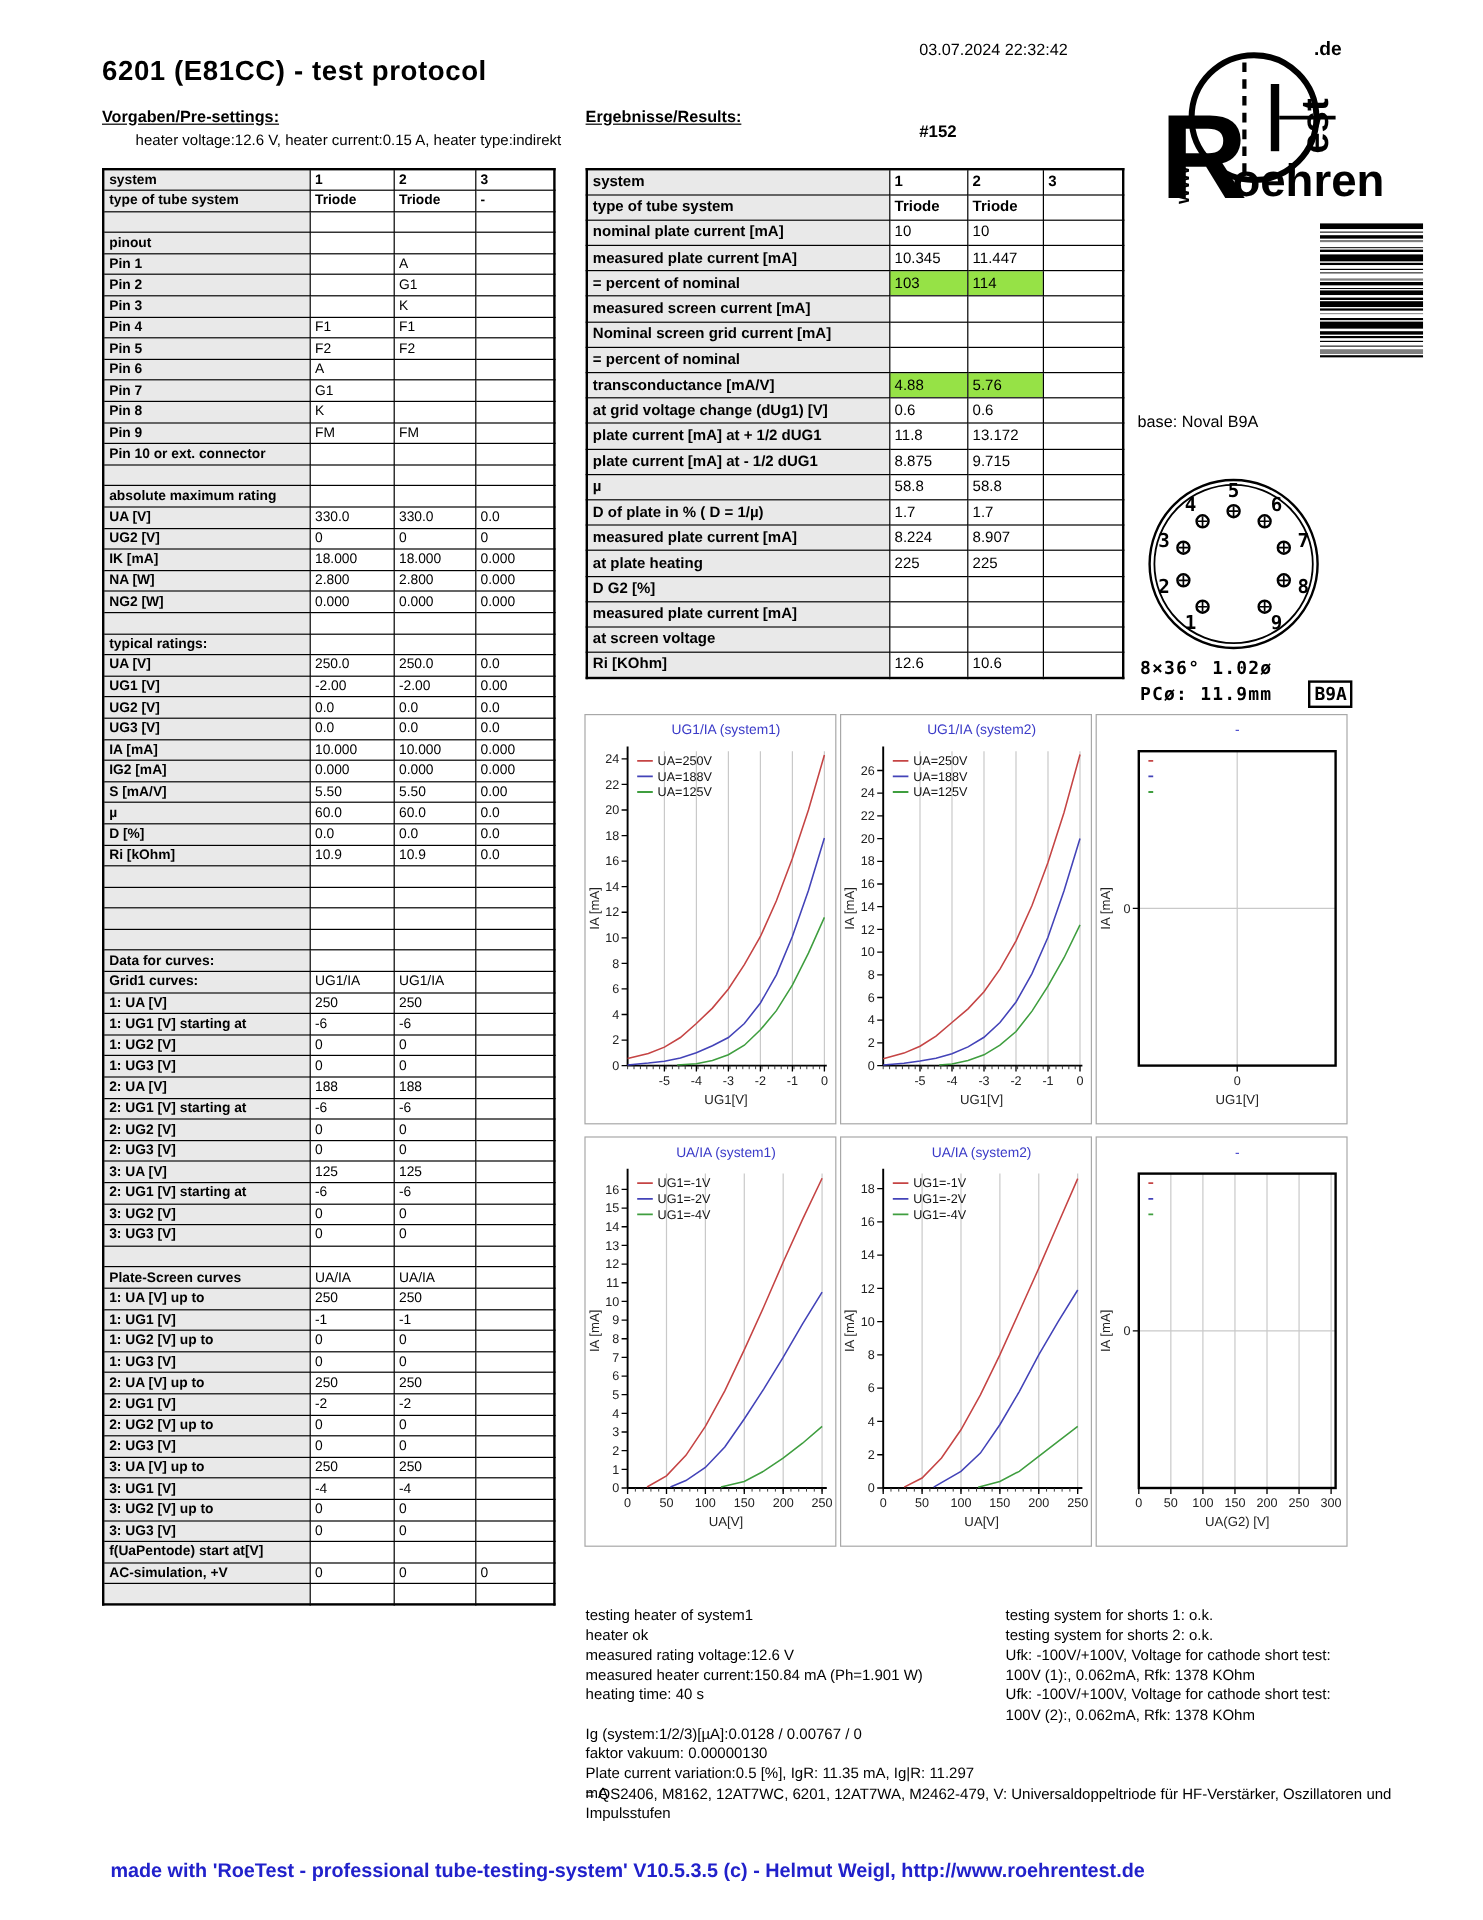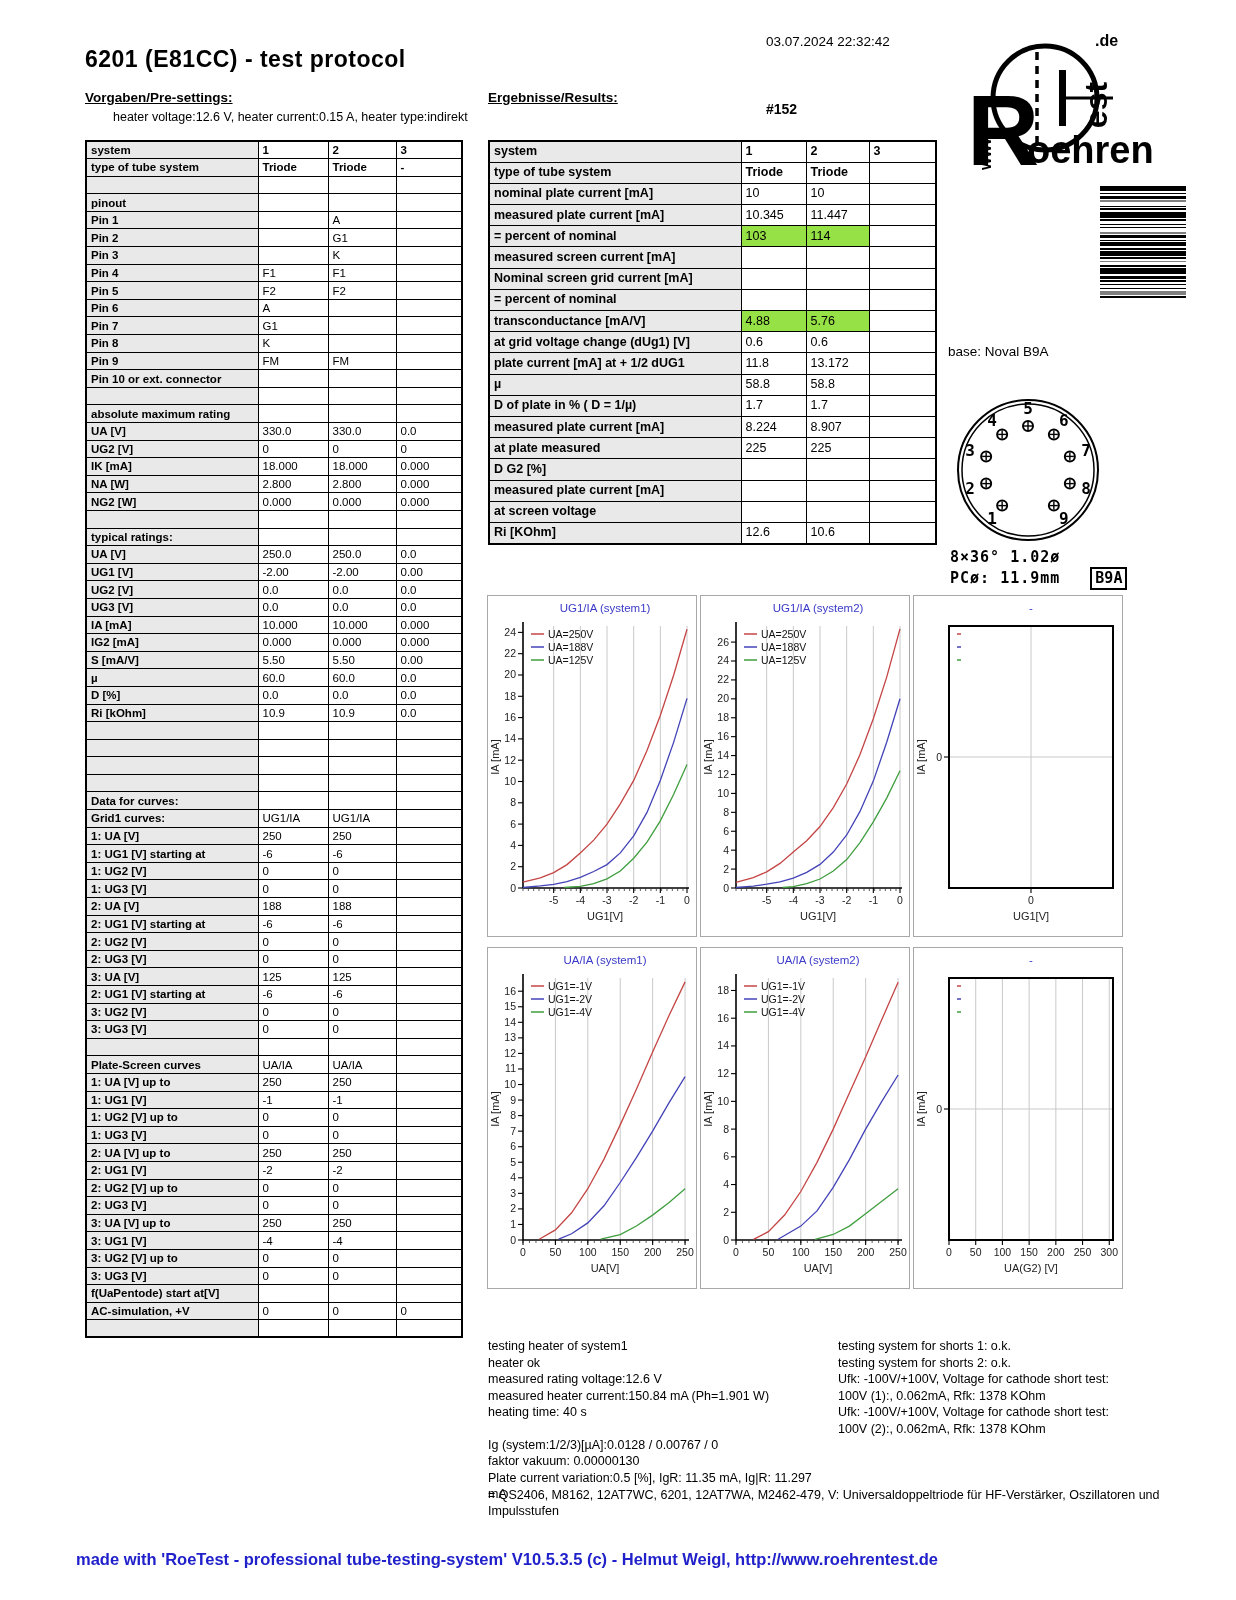--- a/index.html
+++ b/index.html
@@ -22,21 +22,21 @@
   td.val{background:#fff;font-weight:normal;}
   td.val.b{font-weight:bold;}
   td.val.hl{background:#96e246;}
   .charts{position:absolute;left:487px;top:595px;width:642px;display:flex;flex-wrap:wrap;gap:10px 3px;}
   .panel{width:210px;height:342px;border:1px solid #a8a8a8;background:#fff;box-sizing:border-box;}
   .notes{position:absolute;font-size:12.5px;line-height:16.5px;margin-top:38px;}
   .notes-left{left:488px;top:1300px;width:345px;}
   .notes-right{left:838px;top:1300px;width:400px;}
   .note-gap{height:16px;}
   .equivalents{position:absolute;left:488px;top:1487px;width:700px;font-size:12.5px;line-height:16px;}
-  .footer{position:absolute;left:76px;top:1550px;font-size:16.5px;font-weight:bold;color:#2121cb;}
+  .footer{position:absolute;left:92px;top:1550px;font-size:16.5px;font-weight:bold;color:#2121cb;}
   .logo{position:absolute;left:965px;top:20px;}
   .barcode{position:absolute;left:1100px;top:186px;width:86px;height:124px;overflow:hidden;}
   .barcode div{width:100%;}
   .base-label{position:absolute;left:948px;top:344px;font-size:13.5px;}
   .socket{position:absolute;left:945px;top:392px;}
   .socket-caption{position:absolute;left:950px;top:548px;font-family:"DejaVu Sans Mono",monospace;
                   font-weight:bold;font-size:15px;line-height:19px;letter-spacing:1px;}
   .b9a-badge{display:inline-block;border:2px solid #000;padding:0 3px;margin-left:30px;letter-spacing:0;}
 </style>
 </head>
@@ -650,39 +650,45 @@
           <td class="val">0.6</td>
           <td class="val"></td>
         </tr>
         <tr>
           <td class="lbl">plate current [mA] at + 1/2 dUG1</td>
           <td class="val">11.8</td>
           <td class="val">13.172</td>
           <td class="val"></td>
         </tr>
         <tr>
+          <td class="lbl">plate current [mA] at - 1/2 dUG1</td>
+          <td class="val">8.875</td>
+          <td class="val">9.715</td>
+          <td class="val"></td>
+        </tr>
+        <tr>
           <td class="lbl">µ</td>
           <td class="val">58.8</td>
           <td class="val">58.8</td>
           <td class="val"></td>
         </tr>
         <tr>
           <td class="lbl">D of plate in % ( D = 1/µ)</td>
           <td class="val">1.7</td>
           <td class="val">1.7</td>
           <td class="val"></td>
         </tr>
         <tr>
           <td class="lbl">measured plate current [mA]</td>
           <td class="val">8.224</td>
           <td class="val">8.907</td>
           <td class="val"></td>
         </tr>
         <tr>
-          <td class="lbl">at plate measured</td>
+          <td class="lbl">at plate heating</td>
           <td class="val">225</td>
           <td class="val">225</td>
           <td class="val"></td>
         </tr>
         <tr>
           <td class="lbl">D G2 [%]</td>
           <td class="val"></td>
           <td class="val"></td>
           <td class="val"></td>
         </tr>

